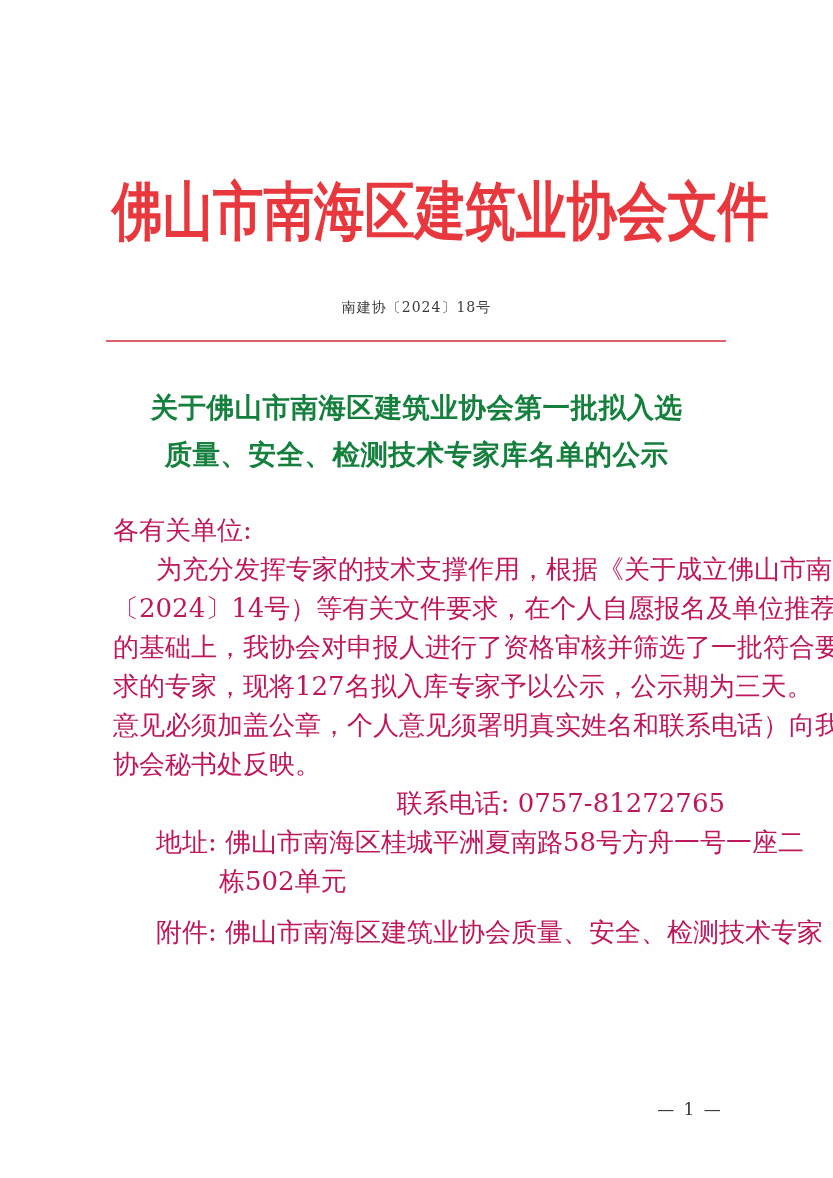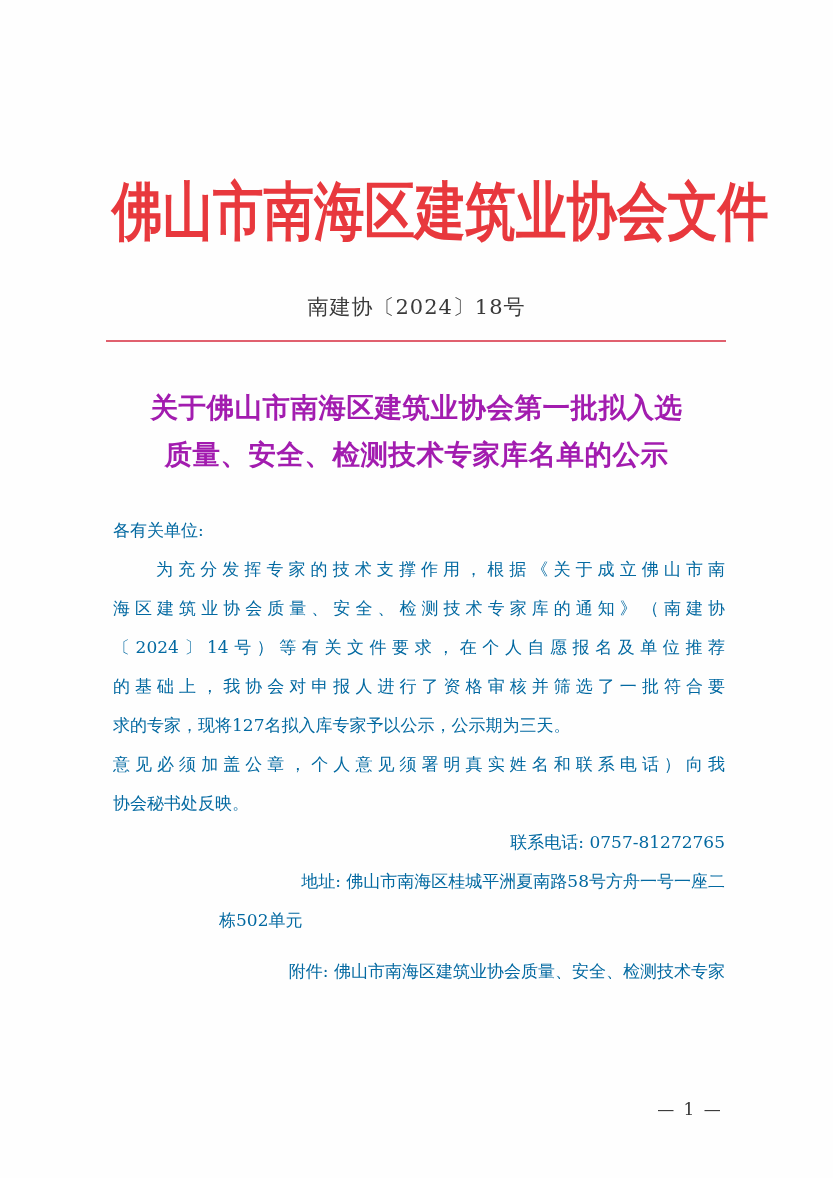--- a/index.html
+++ b/index.html
@@ -12,36 +12,36 @@
     .org-header {
       position: absolute; left: 112px; top: 172px; width: 612px; height: 80px;
       text-align: center; white-space: nowrap;
       font-family: "DejaVu Sans", "Liberation Sans", sans-serif;
       font-weight: bold; font-size: 50.5px; line-height: 80px;
       color: #e8383d; letter-spacing: 0px;
       transform: scaleY(1.25); transform-origin: center center;
     }
     .doc-number {
       position: absolute; left: 0; width: 833px; top: 293px; height: 28px;
-      text-align: center; font-size: 21px; line-height: 28px; color: #3a3a3a;
+      text-align: center; font-size: 14px; line-height: 28px; color: #3a3a3a;
       letter-spacing: 1px;
     }
     .red-rule {
       position: absolute; left: 106px; top: 340px; width: 620px; height: 2px;
       background: #e0606e;
     }
     .notice-title {
       position: absolute; left: 100px; width: 633px; top: 384px;
       text-align: center; font-size: 27.5px; line-height: 47px;
-      font-weight: bold; color: #a21caf; letter-spacing: 0.5px;
+      font-weight: bold; color: #15803d; letter-spacing: 0.5px;
     }
     .notice-title div { white-space: nowrap; }
     .body-text {
       position: absolute; left: 113px; top: 511px; width: 612px;
-      font-size: 17px; line-height: 39px; color: #0369a1;
+      font-size: 26px; line-height: 39px; color: #be185d;
     }
     .line { white-space: nowrap; height: 39px; }
     .indent { padding-left: 43px; text-align: right; }
     .indent2 { padding-left: 106px; }
     .justify { text-align: justify; text-align-last: justify; }
     .page-number {
       position: absolute; left: 650px; top: 1097px; width: 80px; height: 24px;
       font-size: 17px; line-height: 24px; color: #333; text-align: center;
       letter-spacing: 2px;
     }
@@ -59,21 +59,20 @@
 
   <div class="notice-title">
     <div>关于佛山市南海区建筑业协会第一批拟入选</div>
     <div>质量、安全、检测技术专家库名单的公示</div>
   </div>
 
   <div class="body-text">
     <div class="line">各有关单位:</div>
 
     <div class="line indent justify">为充分发挥专家的技术支撑作用，根据《关于成立佛山市南</div>
-    <div class="line justify">海区建筑业协会质量、安全、检测技术专家库的通知》（南建协</div>
     <div class="line justify">〔2024〕14号）等有关文件要求，在个人自愿报名及单位推荐</div>
     <div class="line justify">的基础上，我协会对申报人进行了资格审核并筛选了一批符合要</div>
     <div class="line">求的专家，现将127名拟入库专家予以公示，公示期为三天。</div>
 
     <div class="line justify">意见必须加盖公章，个人意见须署明真实姓名和联系电话）向我</div>
     <div class="line">协会秘书处反映。</div>
 
     <div class="line indent">
       <span>联系电话:</span>
       <span>0757-81272765</span>

